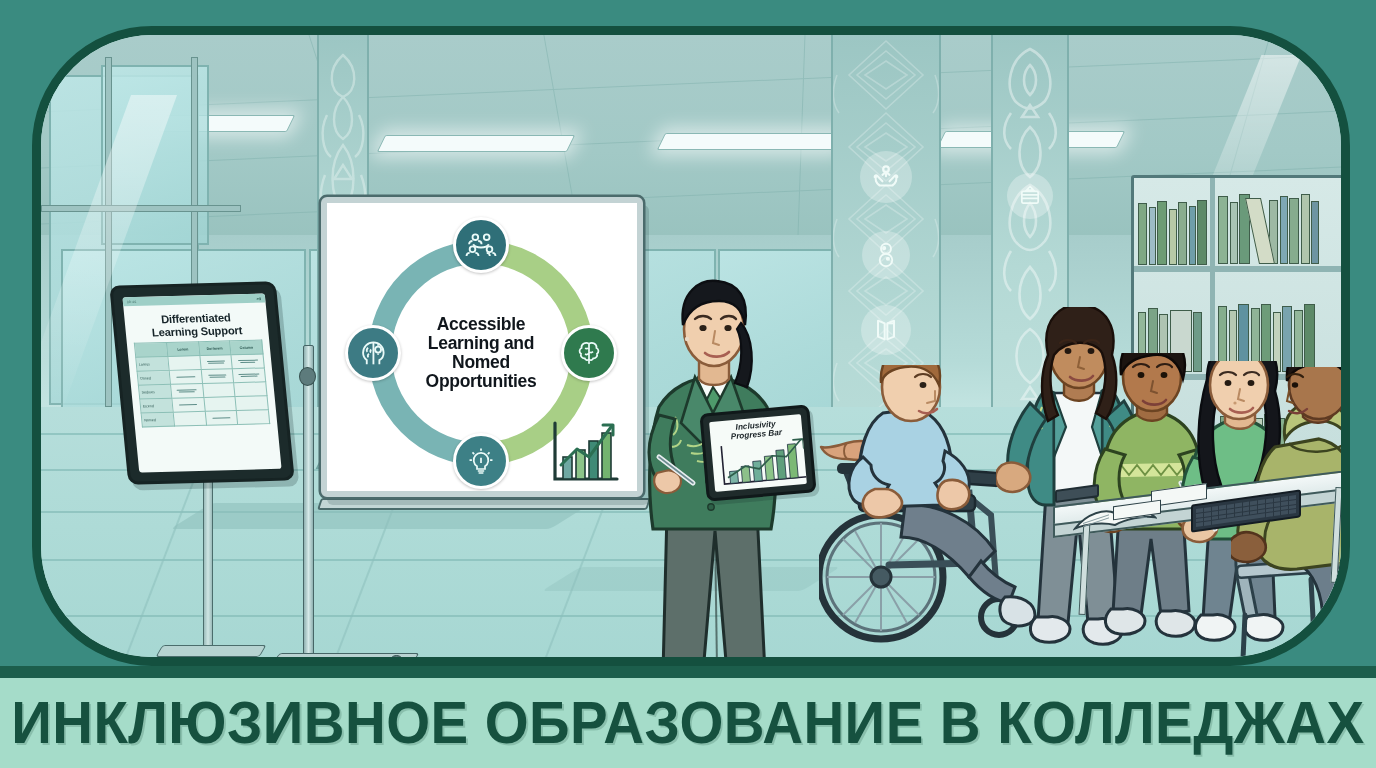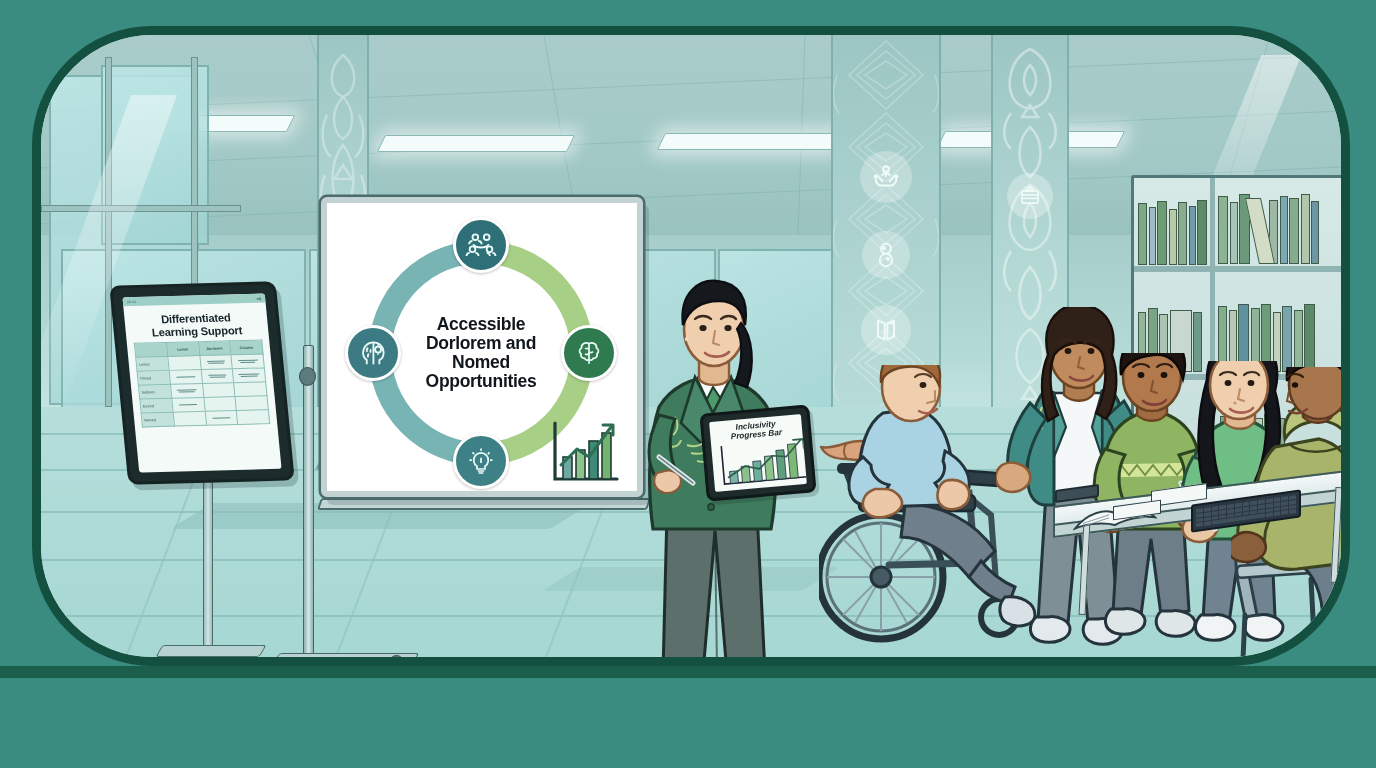--- a/index.html
+++ b/index.html
@@ -454,21 +454,21 @@
 
               <path d="M18 132 A114 114 0 0 0 132 246 L132 220 A88 88 0 0 1 44 132 Z" transform="rotate(6 132 132)" fill="#79b4b4" stroke="#ffffff" stroke-width="3"></path>
 
               <path d="M18 116 L4 132 L18 148 L30 132 Z" fill="#79b4b4" stroke="#fff" stroke-width="2.5"></path>
               <path d="M116 242 L132 258 L148 242 L132 232 Z" fill="#79b4b4" stroke="#fff" stroke-width="2.5"></path>
               <path d="M238 112 L256 126 L240 146 L226 130 Z" fill="#a8cf86" stroke="#fff" stroke-width="2.5"></path>
             </svg>
 
             <div class="cycCenter">
               <div>Accessible</div>
-              <div>Dorlorem and</div>
+              <div>Learning and</div>
               <div>Nomed</div>
               <div>Opportunities</div>
             </div>
 
             <div class="node n1">
               <svg width="34" height="34" viewBox="0 0 24 24" fill="none" stroke="#eafaf8" stroke-width="1.3">
                 <circle cx="8" cy="6.5" r="2"></circle>
                   <circle cx="16" cy="6.5" r="2"></circle>
                 <circle cx="6" cy="15" r="2"></circle>
                   <circle cx="18" cy="15" r="2"></circle>
@@ -835,14 +835,20 @@
             <i style="background:#3f4f5c"></i>
             <i style="background:#3f4f5c"></i>
             <i style="background:#3f4f5c"></i>
         </div>
       </div>
 
     </div>
   </div>
 
   <div class="bannerStrip"></div>
+  <div class="banner">
+    <div class="bannerTitle">ИНКЛЮЗИВНОЕ ОБРАЗОВАНИЕ В КОЛЛЕДЖАХ</div>
+    <svg class="sparkle" width="56" height="66" viewBox="0 0 56 66">
+      <path d="M28 2 C31 22 38 30 54 33 C38 36 31 44 28 64 C25 44 18 36 2 33 C18 30 25 22 28 2Z" fill="#e8f6f2" opacity=".95"></path>
+    </svg>
+  </div>
 
 </div>
 
 </body></html>

